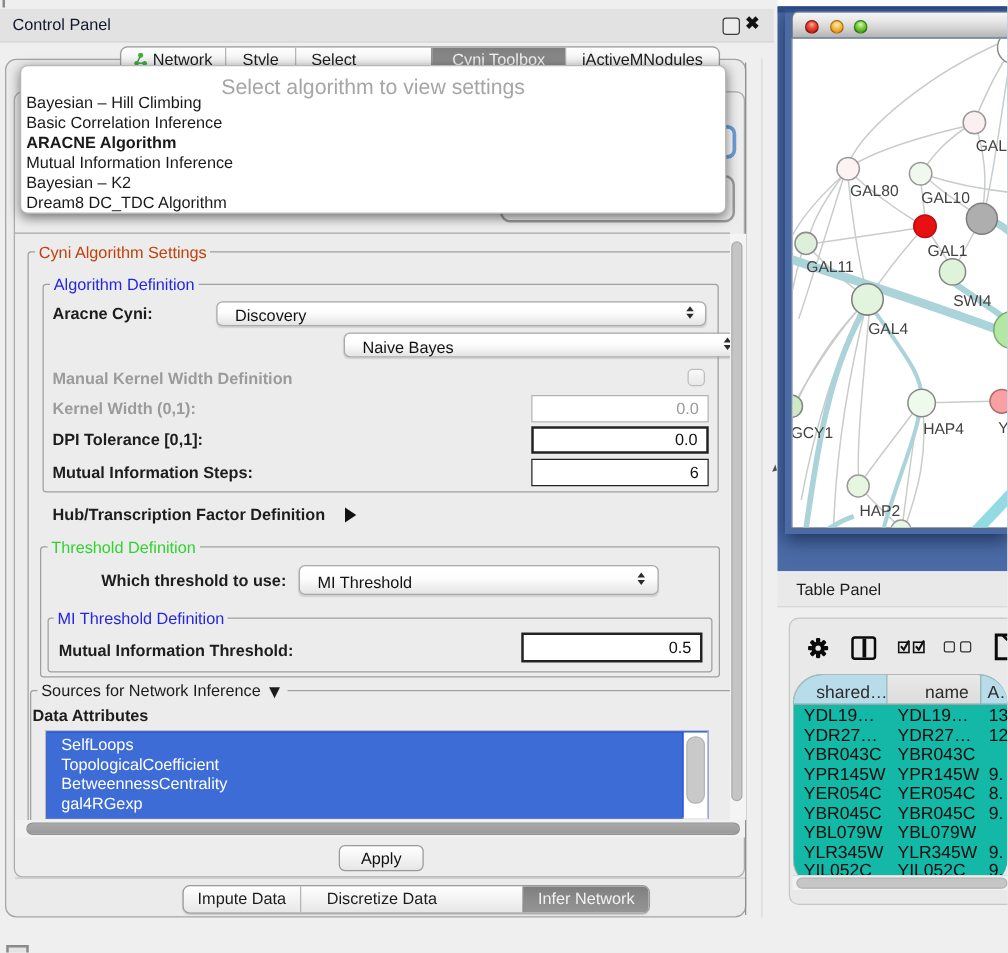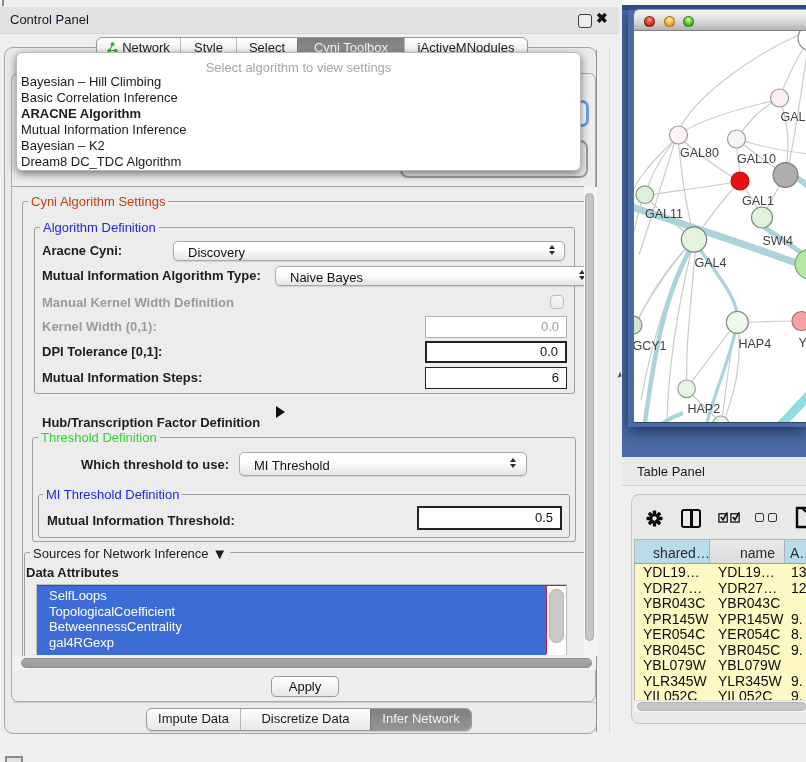--- a/index.html
+++ b/index.html
@@ -23,21 +23,21 @@
        text-align:right;padding-right:7px;line-height:20px;}
   .group{position:absolute;border:1px solid #9f9f9f;border-radius:3px;}
   .gtitle{position:absolute;top:-8px;font-size:13px;background:#ececec;padding:0 3px;white-space:nowrap;}
   .seg{position:absolute;display:flex;border:1px solid #9a9a9a;border-radius:6px;overflow:hidden;
        background:linear-gradient(180deg,#ffffff 0%,#f4f4f4 45%,#e7e7e7 100%);
        box-shadow:0 1px 1px rgba(0,0,0,0.15);}
   .seg .sg{font-size:13px;color:#1c1c1c;text-align:center;line-height:20px;
            border-left:1px solid #b5b5b5;white-space:nowrap;}
   .seg .sg:first-child{border-left:none;}
   .seg .sel{background:linear-gradient(180deg,#7e7e7e 0%,#8b8b8b 50%,#959595 100%);
-            color:#f2f2f2;border-left:1px solid #767676;}
+            color:#f2f2f2;border-left:1px solid #767676;margin-left:48px;}
   .popitem{position:absolute;left:21px;font-size:13px;color:#1a1a1a;white-space:nowrap;}
 </style>
 </head>
 <body>
 
 <div class="abs" style="left:0;top:0;width:622px;height:762px;background:#efefef;"></div>
 <div class="abs" style="left:2px;top:0;width:2px;height:6px;background:#8a8a8a;"></div>
 
 <div class="abs" style="left:0;top:7px;width:619px;height:26px;background:#e2e2e2;border-bottom:1px solid #d5d5d5;"></div>
 <div class="abs" style="left:10px;top:12px;font-size:13px;color:#0f172a;">Control Panel</div>
@@ -78,38 +78,37 @@
    <div class="gtitle" style="left:5px;color:#2525e0;">Algorithm Definition</div>
  </div>
  <div class="lbl" style="left:30px;top:56px;">Aracne Cyni:</div>
  <div class="combo" style="left:161px;top:54px;width:392px;height:20px;box-sizing:border-box;">
    <div class="ct">Discovery</div>
    <div class="arrows" style="right:7px;top:3px;">
         <div class="up"></div>
         <div class="dn"></div>
       </div>
  </div>
- <div class="lbl" style="left:30px;top:81px;">Mutual Information Algorithm Type:</div>
  <div class="combo" style="left:263px;top:79px;width:320px;height:20px;box-sizing:border-box;">
    <div class="ct">Naive Bayes</div>
    <div class="arrows" style="right:7px;top:3px;">
         <div class="up"></div>
         <div class="dn"></div>
       </div>
  </div>
  <div class="lbl glbl" style="left:30px;top:108px;">Manual Kernel Width Definition</div>
  <div class="abs" style="left:538px;top:108px;width:14px;height:14px;border:1px solid #bdbdbd;border-radius:4px;background:linear-gradient(180deg,#f8f8f8,#e9e9e9);box-sizing:border-box;"></div>
  <div class="lbl glbl" style="left:30px;top:132px;">Kernel Width (0,1):</div>
  <div class="inp" style="left:413px;top:129px;width:142px;height:22px;border:1px solid #b2b2b2;color:#9b9b9b;box-sizing:border-box;">0.0</div>
  <div class="lbl" style="left:30px;top:157px;">DPI Tolerance [0,1]:</div>
  <div class="inp" style="left:413px;top:154px;width:142px;height:22px;border:2px solid #222;box-sizing:border-box;line-height:18px;">0.0</div>
  <div class="lbl" style="left:30px;top:183px;">Mutual Information Steps:</div>
  <div class="inp" style="left:413px;top:180px;width:142px;height:22px;border:1.5px solid #222;box-sizing:border-box;line-height:19px;">6</div>
 
- <div class="lbl" style="left:30px;top:228px;">Hub/Transcription Factor Definition</div>
+ <div class="lbl" style="left:30px;top:217px;">Hub/Transcription Factor Definition</div>
  <div class="abs" style="left:264px;top:219px;width:0;height:0;border-top:6px solid transparent;border-bottom:6px solid transparent;border-left:9px solid #111;"></div>
 
  <div class="group" style="left:20px;top:250px;width:542px;height:103px;">
    <div class="gtitle" style="left:5px;color:#2fd42f;">Threshold Definition</div>
  </div>
  <div class="lbl" style="left:69px;top:270px;">Which threshold to use:</div>
  <div class="combo" style="left:227px;top:265px;width:288px;height:24px;box-sizing:border-box;">
    <div class="ct" style="top:5px;">MI Threshold</div>
    <div class="arrows" style="right:8px;top:5px;">
         <div class="up"></div>
@@ -121,21 +120,21 @@
    <div class="gtitle" style="left:4px;color:#2525e0;">MI Threshold Definition</div>
  </div>
  <div class="lbl" style="left:35px;top:326px;">Mutual Information Threshold:</div>
  <div class="inp" style="left:405px;top:319px;width:145px;height:24px;border:2px solid #222;box-sizing:border-box;line-height:20px;">0.5</div>
 
  <div class="group" style="left:12px;top:365px;width:600px;height:300px;">
    <div class="gtitle" style="left:5px;color:#1b1b1b;">Sources for Network Inference <span style="font-size:15px;vertical-align:-1px;">▼</span></div>
  </div>
  <div class="lbl" style="left:14px;top:378px;">Data Attributes</div>
 
- <div class="abs" style="left:24px;top:397px;width:531px;height:71px;background:#be185d;border:1px solid #bdbdbd;box-sizing:border-box;">
+ <div class="abs" style="left:24px;top:397px;width:531px;height:71px;background:#1d4ed8;border:1px solid #bdbdbd;box-sizing:border-box;">
    <div style="position:absolute;left:0;top:1px;width:509px;height:69px;background:#3d6cd6;"></div>
    <div style="position:absolute;left:12px;top:3px;font-size:13px;color:#fff;line-height:15.5px;">SelfLoops<br>TopologicalCoefficient<br>BetweennessCentrality<br>gal4RGexp</div>
    <div style="position:absolute;left:510px;top:1px;width:19px;height:69px;background:#ffffff;"></div>
    <div style="position:absolute;left:512px;top:4px;width:15px;height:54px;background:#c9c9c9;border:1px solid #b5b5b5;border-radius:7px;box-sizing:border-box;"></div>
  </div>
 </div>
 
 <div class="abs" style="left:584px;top:187px;width:13px;height:469px;background:#f4f4f4;"></div>
 <div class="abs" style="left:585px;top:193px;width:9px;height:448px;background:#c5c5c5;border:1px solid #ababab;border-radius:5px;box-sizing:border-box;"></div>
 
@@ -150,21 +149,21 @@
   <div class="sg" style="width:129px;">Discretize Data</div>
   <div class="sg sel" style="width:100px;">Infer Network</div>
 </div>
 
 <div class="abs" style="left:5px;top:756px;width:18px;height:16px;border:2px solid #8a8a8a;background:#e3e3e3;box-sizing:border-box;"></div>
 
 <div class="abs" style="left:400px;top:100px;width:189px;height:27px;border:3px solid #6b9fd8;border-radius:7px;background:#fff;box-sizing:border-box;"></div>
 <div class="abs" style="left:400px;top:140px;width:188px;height:38px;border:2px solid #9c9c9c;border-radius:8px;background:#ededed;box-sizing:border-box;"></div>
 
 <div class="abs" style="left:16px;top:52px;width:565px;height:119px;background:#fff;border:1px solid #b9b9b9;border-radius:6px;box-shadow:0 3px 9px rgba(0,0,0,0.5);box-sizing:border-box;">
-  <div style="position:absolute;left:0;top:7px;width:100%;text-align:center;font-size:13px;color:#a6a6a6;">Select algorithm to view settings</div>
+  <div style="position:absolute;left:0;top:7px;width:100%;text-align:center;font-size:17px;color:#a6a6a6;">Select algorithm to view settings</div>
 </div>
 <div class="popitem" style="top:74px;">Bayesian – Hill Climbing</div>
 <div class="popitem" style="top:90px;">Basic Correlation Inference</div>
 <div class="popitem b" style="top:106px;">ARACNE Algorithm</div>
 <div class="popitem" style="top:122px;">Mutual Information Inference</div>
 <div class="popitem" style="top:138px;">Bayesian – K2</div>
 <div class="popitem" style="top:154px;">Dream8 DC_TDC Algorithm</div>
 
 <div class="abs" style="left:622px;top:0;width:184px;height:5px;background:#fdfdfd;"></div>
 <div class="abs" id="desktop" style="left:622px;top:5px;width:184px;height:452px;background:#4a6ba5;overflow:hidden;">
@@ -295,21 +294,21 @@
 
   <div class="abs" style="left:755px;top:513px;width:9px;height:9px;border:1.4px solid #333;border-radius:2px;box-sizing:border-box;"></div>
   <div class="abs" style="left:768px;top:513px;width:9px;height:9px;border:1.4px solid #333;border-radius:2px;box-sizing:border-box;"></div>
 
   <svg class="abs" style="left:795px;top:506px;" width="11" height="23" viewBox="0 0 11 23">
     <path d="M 2,2 L 14,2 L 14,21 L 2,21 Z" fill="none" stroke="#0a0a0a" stroke-width="2.4"></path>
     <path d="M 7,2 L 11,6" fill="none" stroke="#0a0a0a" stroke-width="2"></path>
   </svg>
 </div>
 
-<div class="abs" id="table" style="left:634px;top:539px;width:172px;height:172px;background:#fef9c3;border-left:1px solid #b5b5b5;border-top:1px solid #b5b5b5;box-sizing:border-box;overflow:hidden;">
+<div class="abs" id="table" style="left:634px;top:539px;width:172px;height:172px;background:#14b8a6;border-left:1px solid #b5b5b5;border-top:1px solid #b5b5b5;box-sizing:border-box;overflow:hidden;border-radius:24px;">
 
   <div style="position:absolute;left:0;top:0;width:75px;height:23px;background:#b9dcea;border-right:1px solid #9fb6bf;box-sizing:border-box;"></div>
   <div style="position:absolute;left:75px;top:0;width:75px;height:23px;background:linear-gradient(180deg,#e9e9e9,#dcdcdc);border-right:1px solid #b0b0b0;box-sizing:border-box;"></div>
   <div style="position:absolute;left:150px;top:0;width:80px;height:23px;background:#b9dcea;box-sizing:border-box;"></div>
   <div style="position:absolute;left:0;top:23px;width:172px;height:1px;background:#9aa5aa;"></div>
   <div style="position:absolute;left:9px;top:5px;width:75px;text-align:center;font-size:14px;color:#2c2c2c;">shared…</div>
   <div style="position:absolute;left:85px;top:5px;width:75px;text-align:center;font-size:14px;color:#2c2c2c;">name</div>
   <div style="position:absolute;left:155px;top:5px;font-size:14px;color:#2c2c2c;">A…</div>
 
   <div style="position:absolute;left:8px;top:25px;font-size:14px;color:#0d0d0d;line-height:15.5px;">YDL19…<br>YDR27…<br>YBR043C<br>YPR145W<br>YER054C<br>YBR045C<br>YBL079W<br>YLR345W<br>YIL052C</div>

